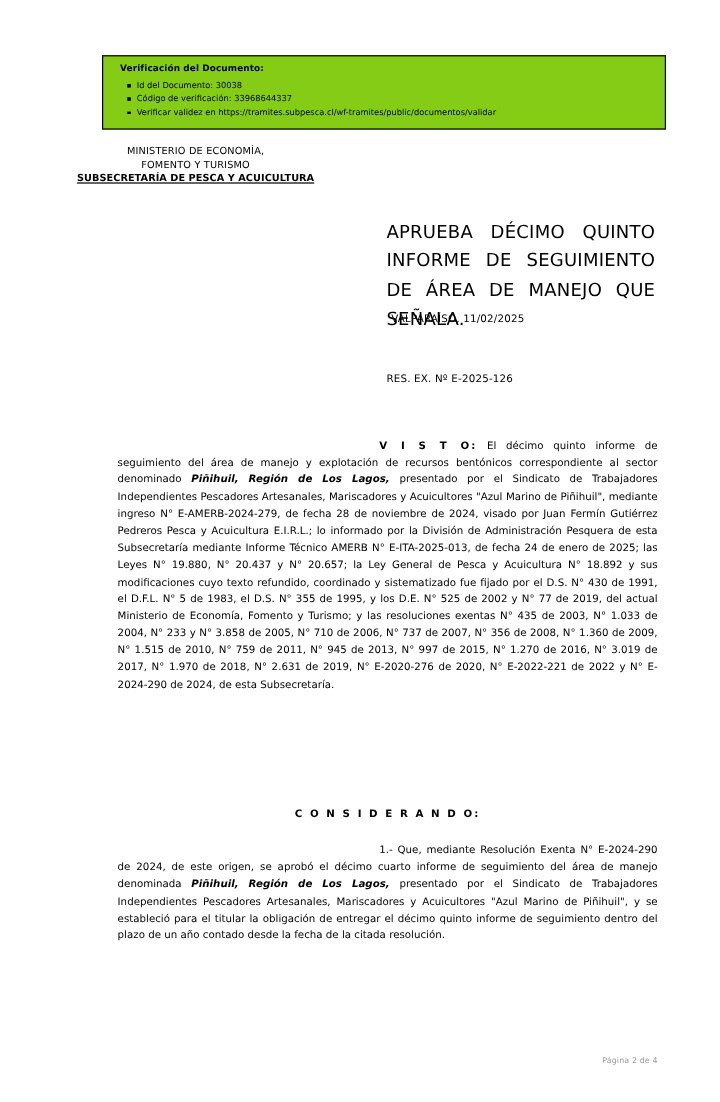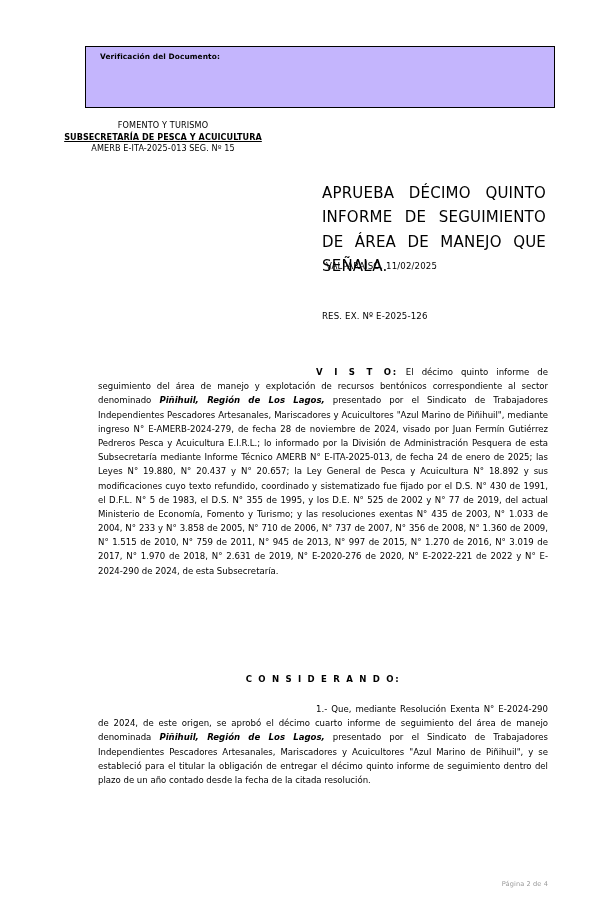--- a/index.html
+++ b/index.html
@@ -18,21 +18,21 @@
 
   
   .verif-box {
     position: absolute;
     left: 85px;
     top: 46px;
     width: 470px;
     height: 62px;
     box-sizing: border-box;
     border: 1.2px solid #000;
-    background: #c4b5fd;
+    background: #84cc16;
     padding: 6px 0 0 14px;
   }
   .verif-title {
     font-size: 7.4px;
     font-weight: bold;
     letter-spacing: 0.1px;
     margin: 0 0 5px 0;
     line-height: 1.1;
   }
   .verif-list {
@@ -158,26 +158,31 @@
     font-size: 6.6px;
     color: #9a9a9a;
     letter-spacing: 0.1px;
   }
 </style>
 </head>
 <body>
 
 <div class="verif-box">
   <div class="verif-title">Verificación del Documento:</div>
+  <ul class="verif-list">
+    <li>Id del Documento: 30038</li>
+    <li>Código de verificación: 33968644337</li>
+    <li>Verificar validez en https://tramites.subpesca.cl/wf-tramites/public/documentos/validar</li>
+  </ul>
 </div>
 
 <div class="org-header">
+  <div class="org-line-1">MINISTERIO DE ECONOMÍA,</div>
   <div class="org-line-2">FOMENTO Y TURISMO</div>
   <div class="org-sub">SUBSECRETARÍA DE PESCA Y ACUICULTURA</div>
-  <div class="org-amerb">AMERB E-ITA-2025-013 SEG. Nº 15</div>
 </div>
 
 <div class="subject-block">APRUEBA DÉCIMO QUINTO INFORME DE SEGUIMIENTO DE ÁREA DE MANEJO QUE SEÑALA.</div>
 
 <div class="place-date">VALPARAÍSO, 11/02/2025</div>
 
 <div class="res-number">RES. EX. Nº E-2025-126</div>
 
 <div class="body-para" id="visto-para">
   <span class="indent-lead"></span><span class="lead-spaced">V I S T O:</span><span> El décimo quinto informe de seguimiento del área de manejo y explotación de recursos bentónicos correspondiente al sector denominado </span><span class="em-place">Piñihuil, Región de Los Lagos,</span><span> presentado por el Sindicato de Trabajadores Independientes Pescadores Artesanales, Mariscadores y Acuicultores "Azul Marino de Piñihuil", mediante ingreso N° E-AMERB-2024-279, de fecha 28 de noviembre de 2024, visado por Juan Fermín Gutiérrez Pedreros Pesca y Acuicultura E.I.R.L.; lo informado por la División de Administración Pesquera de esta Subsecretaría mediante Informe Técnico AMERB N° E-ITA-2025-013, de fecha 24 de enero de 2025; las Leyes N° 19.880, N° 20.437 y N° 20.657; la Ley General de Pesca y Acuicultura N° 18.892 y sus modificaciones cuyo texto refundido, coordinado y sistematizado fue fijado por el D.S. N° 430 de 1991, el D.F.L. N° 5 de 1983, el D.S. N° 355 de 1995, y los D.E. N° 525 de 2002 y N° 77 de 2019, del actual Ministerio de Economía, Fomento y Turismo; y las resoluciones exentas N° 435 de 2003, N° 1.033 de 2004, N° 233 y N° 3.858 de 2005, N° 710 de 2006, N° 737 de 2007, N° 356 de 2008, N° 1.360 de 2009, N° 1.515 de 2010, N° 759 de 2011, N° 945 de 2013, N° 997 de 2015, N° 1.270 de 2016, N° 3.019 de 2017, N° 1.970 de 2018, N° 2.631 de 2019, N° E-2020-276 de 2020, N° E-2022-221 de 2022 y N° E-2024-290 de 2024, de esta Subsecretaría.</span>

